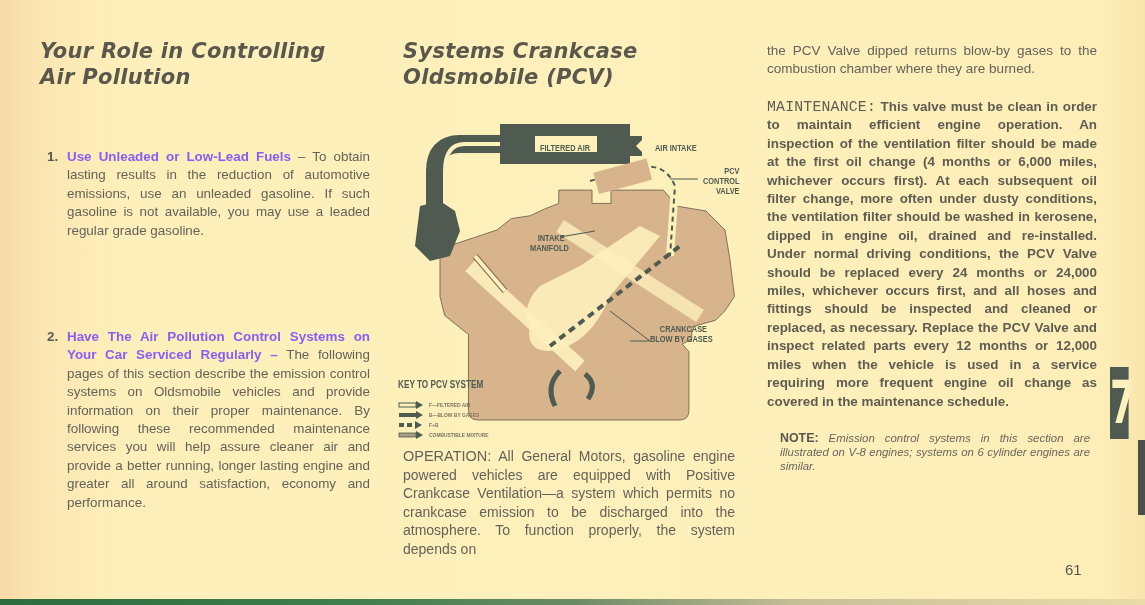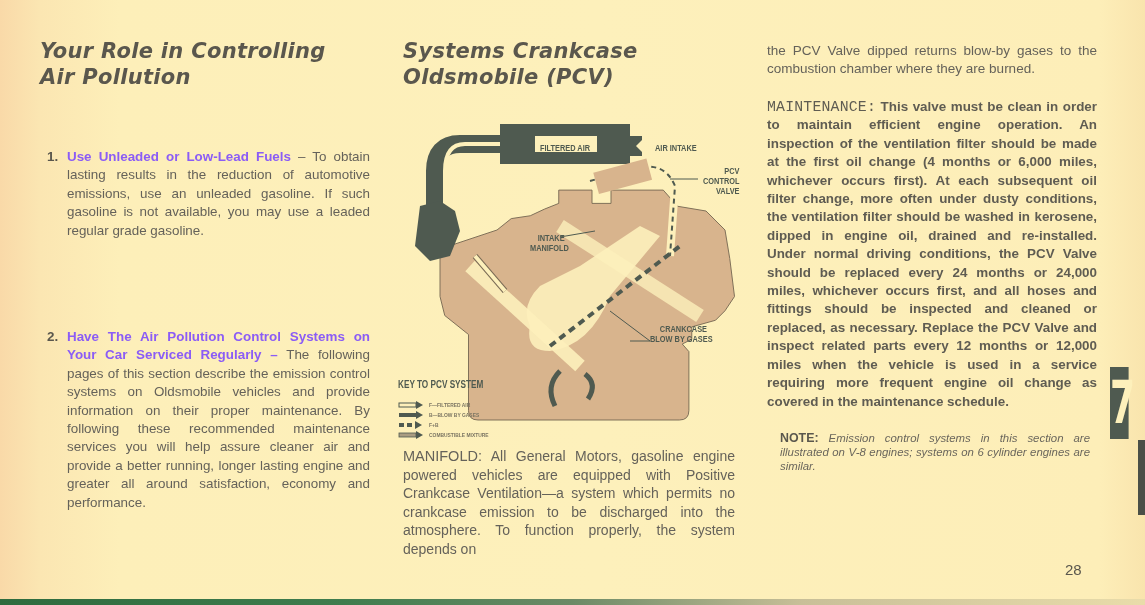--- a/index.html
+++ b/index.html
@@ -169,32 +169,32 @@
             <rect x="1" y="2" width="17" height="4" fill="#a99c82" stroke="#4f5a50" stroke-width="0.8"></rect>
             <polygon points="18,0 25,4 18,8" fill="#4f5a50"></polygon>
           </svg>
         <span class="diagram-label legend-item" style="position:relative; margin-left:5px;">COMBUSTIBLE MIXTURE</span>
       </div>
     </div>
   </div>
 </div>
 
 <div class="col body-text" style="left:403px; top:447px; width:332px; font-size:14px; line-height:18.6px;">
-  <span class="op-lead">MANIFOLD:</span>
+  <span class="op-lead">OPERATION:</span>
   <span>All General Motors, gasoline engine powered vehicles are equipped with Positive Crankcase Ventilation—a system which permits no crankcase emission to be discharged into the atmosphere. To function properly, the system depends on</span>
 </div>
 
 <div class="col" id="col3">
   <div class="body-text" style="font-size:13.5px; line-height:17.5px;">the PCV Valve dipped returns blow-by gases to the combustion chamber where they are burned.</div>
   <div class="maint" style="margin-top:21px;">
     <span class="lead">MAINTENANCE:</span>
     <span>This valve must be clean in order to maintain efficient engine operation. An inspection of the ventilation filter should be made at the first oil change (4 months or 6,000 miles, whichever occurs first). At each subsequent oil filter change, more often under dusty conditions, the ventilation filter should be washed in kerosene, dipped in engine oil, drained and re-installed. Under normal driving conditions, the PCV Valve should be replaced every 24 months or 24,000 miles, whichever occurs first, and all hoses and fittings should be inspected and cleaned or replaced, as necessary. Replace the PCV Valve and inspect related parts every 12 months or 12,000 miles when the vehicle is used in a service requiring more frequent engine oil change as covered in the maintenance schedule.</span>
   </div>
   <div class="note">
     <span class="lbl">NOTE:</span>
     <span>Emission control systems in this section are illustrated on V-8 engines; systems on 6 cylinder engines are similar.</span>
   </div>
 </div>
 
-<div class="page-num">28</div>
+<div class="page-num">61</div>
 <div class="tab-marker">7</div>
 <div class="tab-marker-2"></div>
 <div class="page-shadow-bottom"></div>
 
 </body></html>

